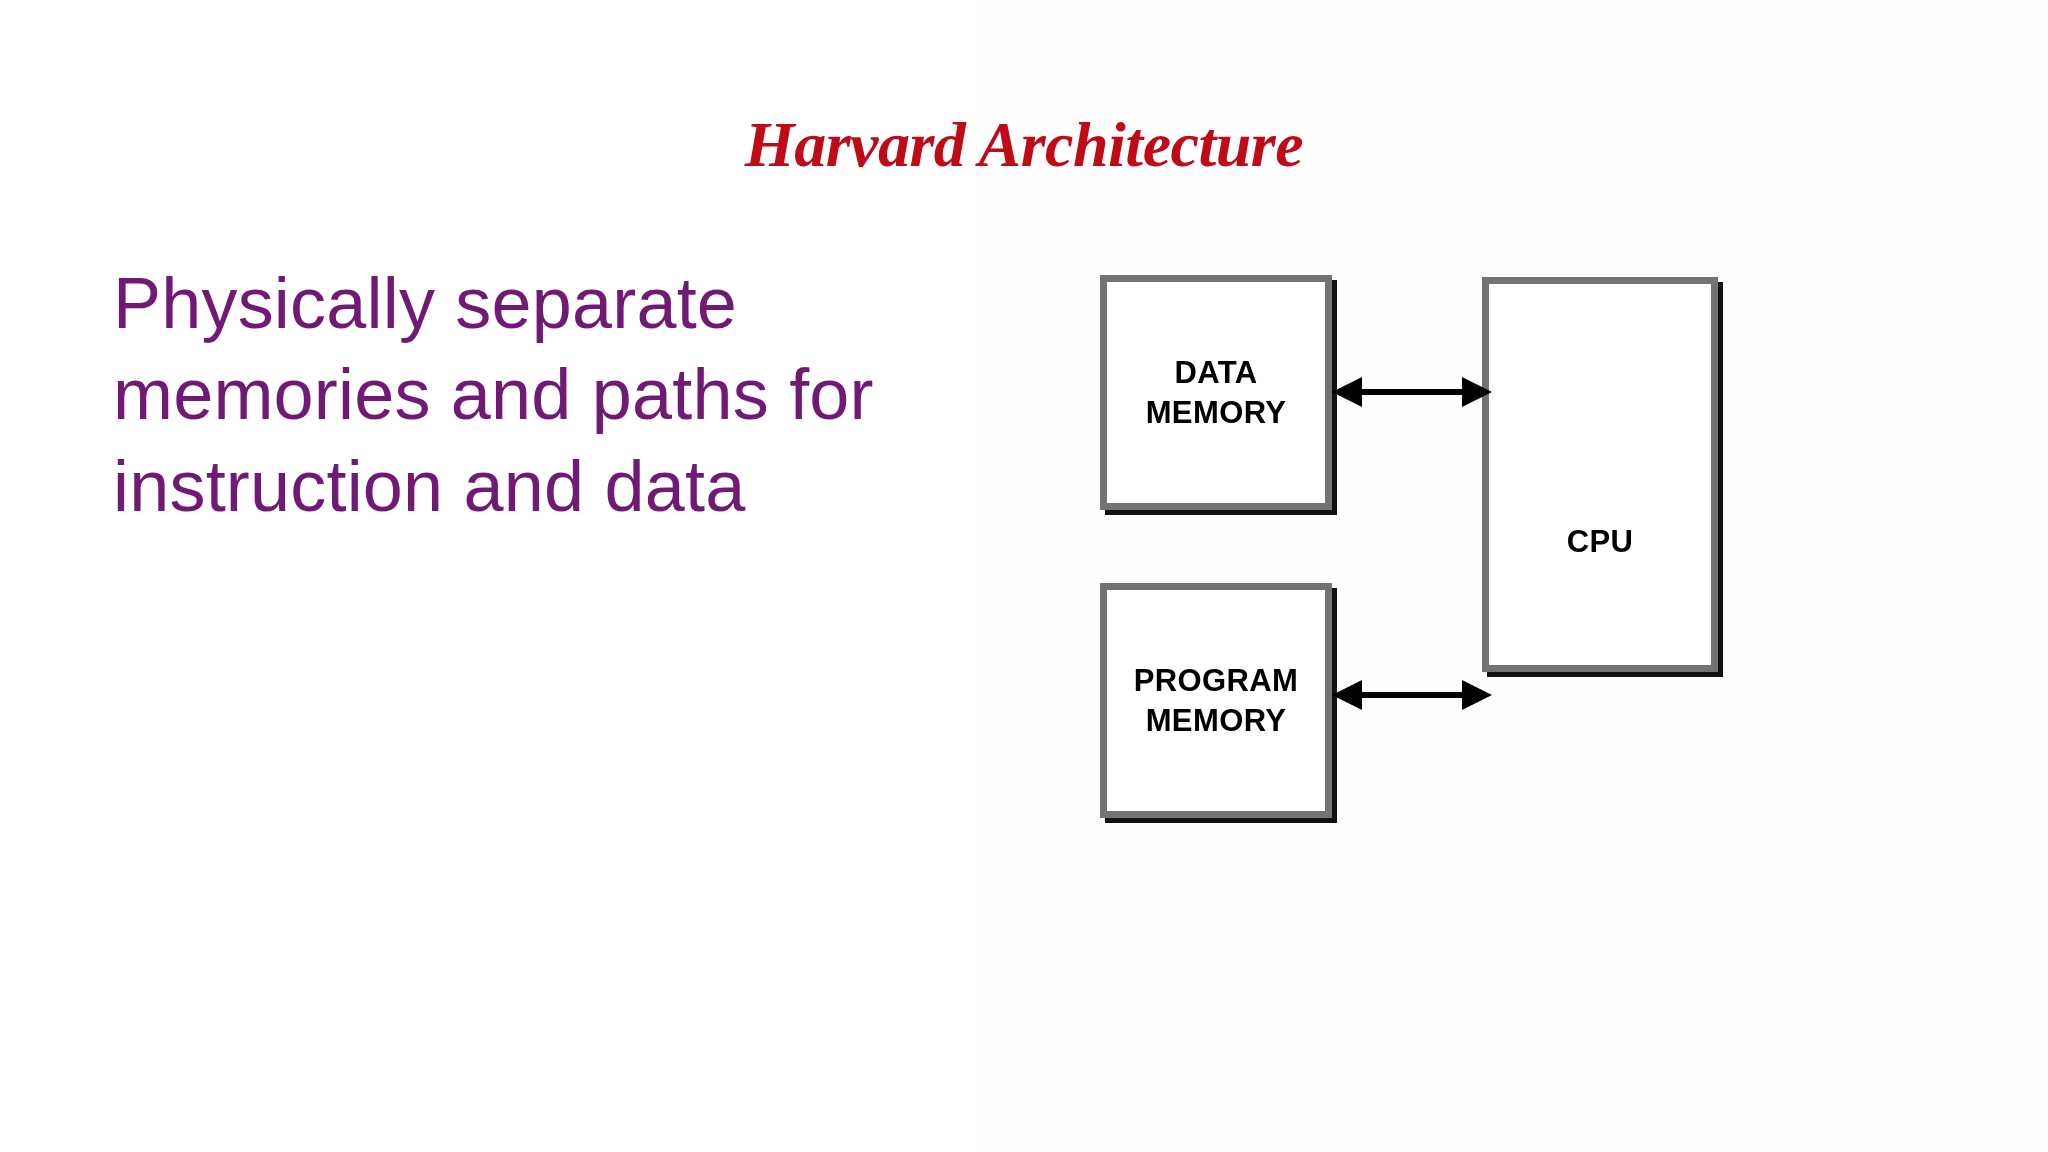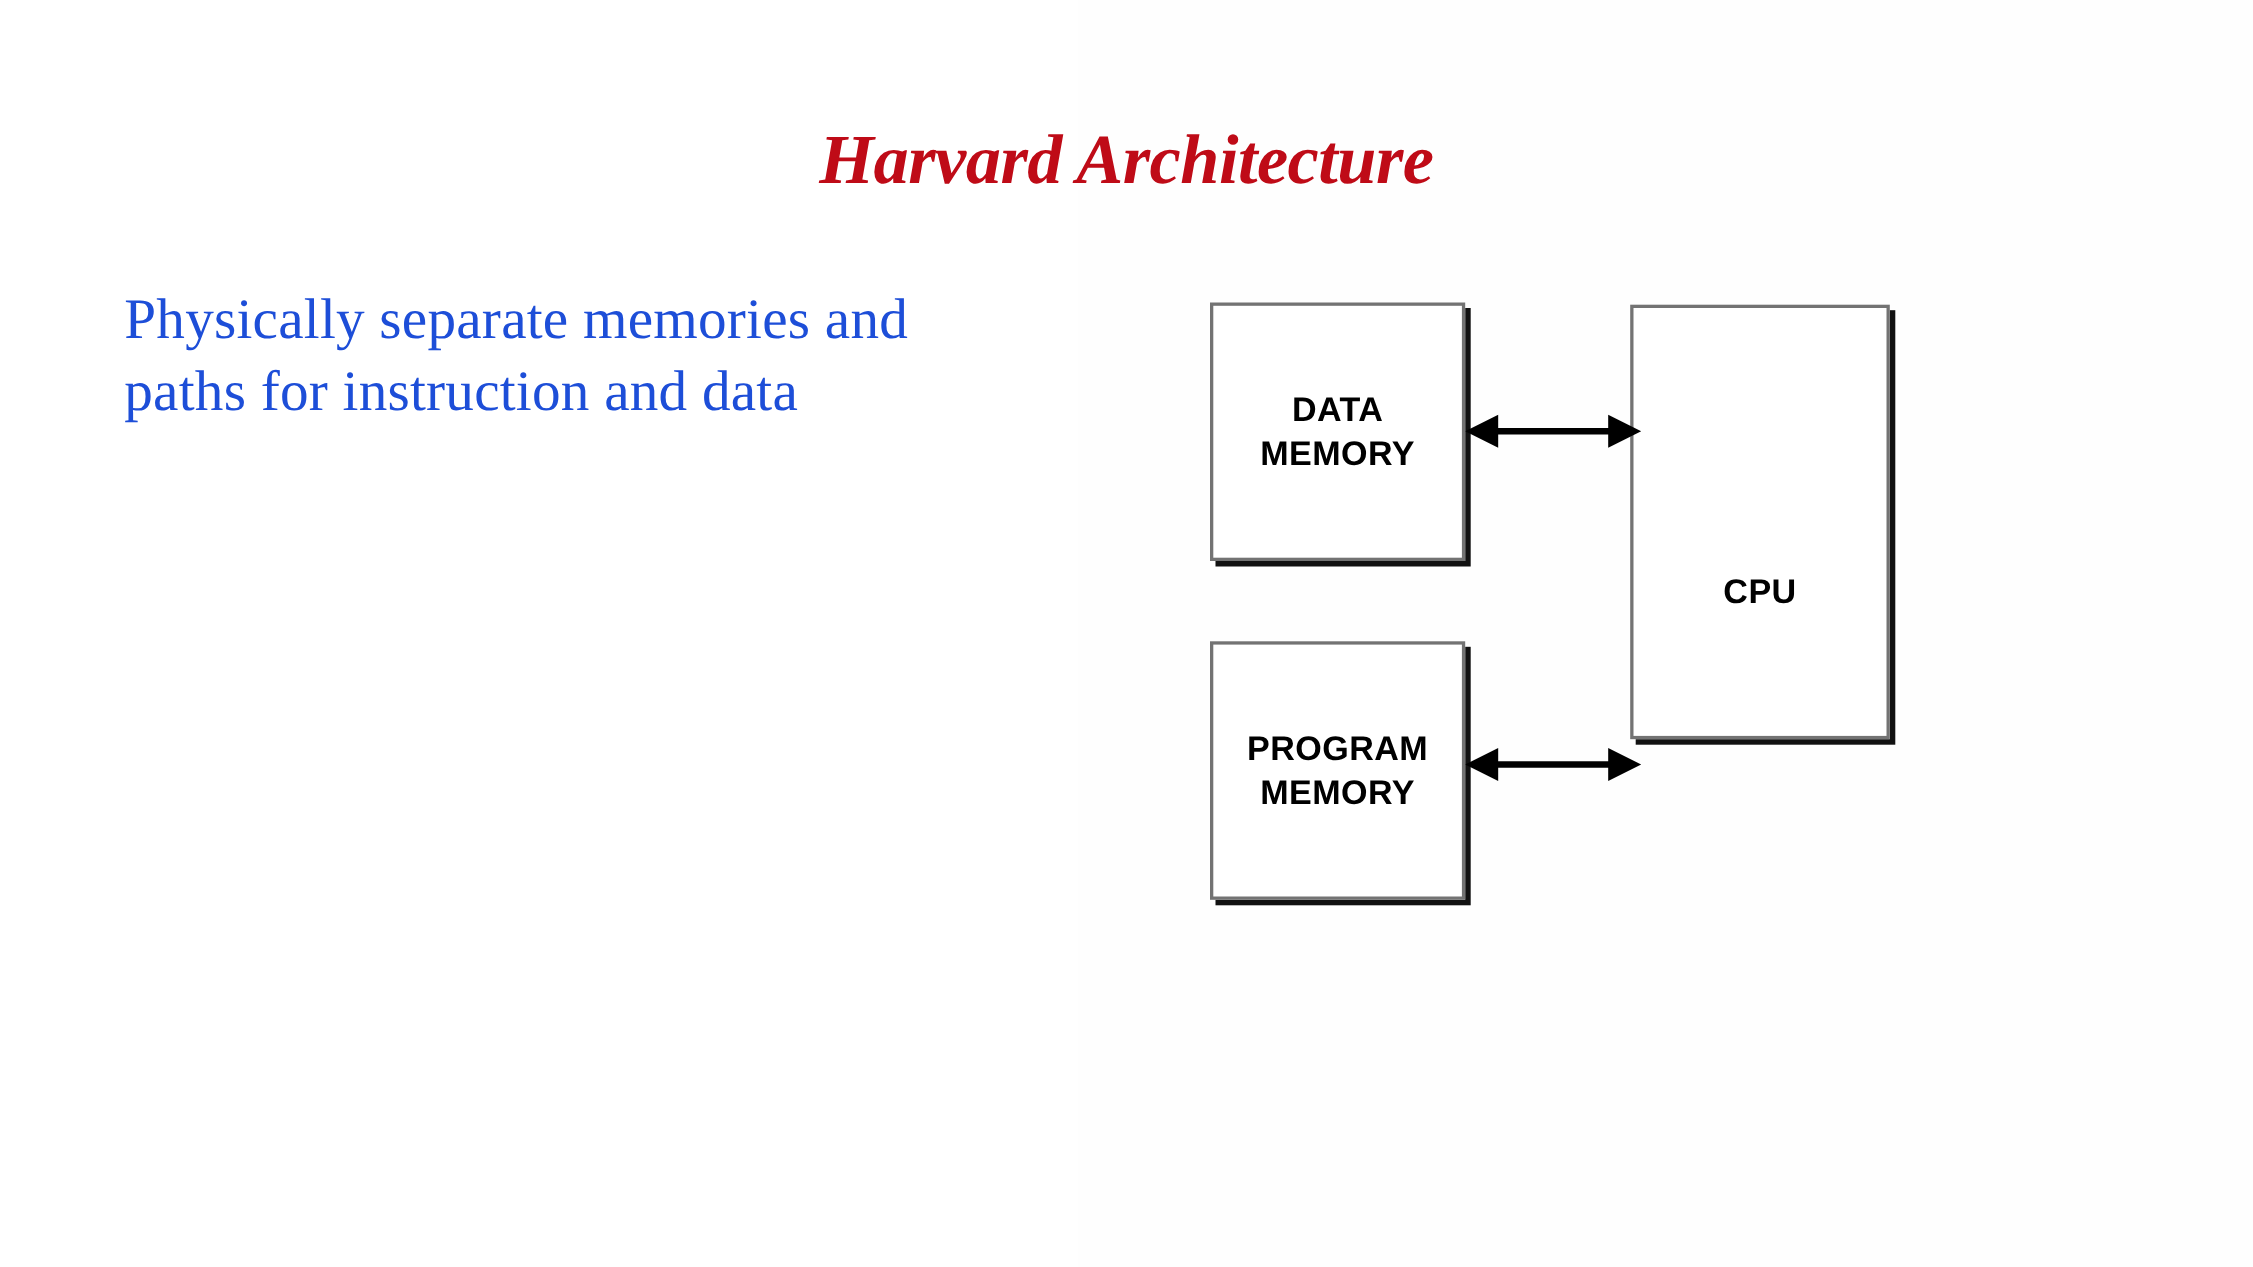--- a/index.html
+++ b/index.html
@@ -43,34 +43,34 @@
     color: #bf0b17;
     white-space: nowrap;
   }
 
   
   #body-text {
     position: absolute;
     left: 113px;
     top: 258px;
     width: 820px;
-    font-family: Liberation Serif, serif;
+    font-family: Liberation Sans, sans-serif;
     font-weight: 400;
-    font-size: 52px;
+    font-size: 72px;
     line-height: 1.27;
-    color: #1d4ed8;
+    color: #701a75;
     letter-spacing: 0.2px;
   }
 
   
   .dbox {
     position: absolute;
     box-sizing: border-box;
     background: #ffffff;
-    border: 3px solid #737373;
+    border: 7px solid #737373;
     box-shadow: 5px 5px 0 0 #111111;
     display: flex;
     align-items: center;
     justify-content: center;
   }
 
   .dbox-label {
     font-family: "Liberation Sans", "DejaVu Sans", sans-serif;
     font-weight: 700;
     font-size: 31px;

